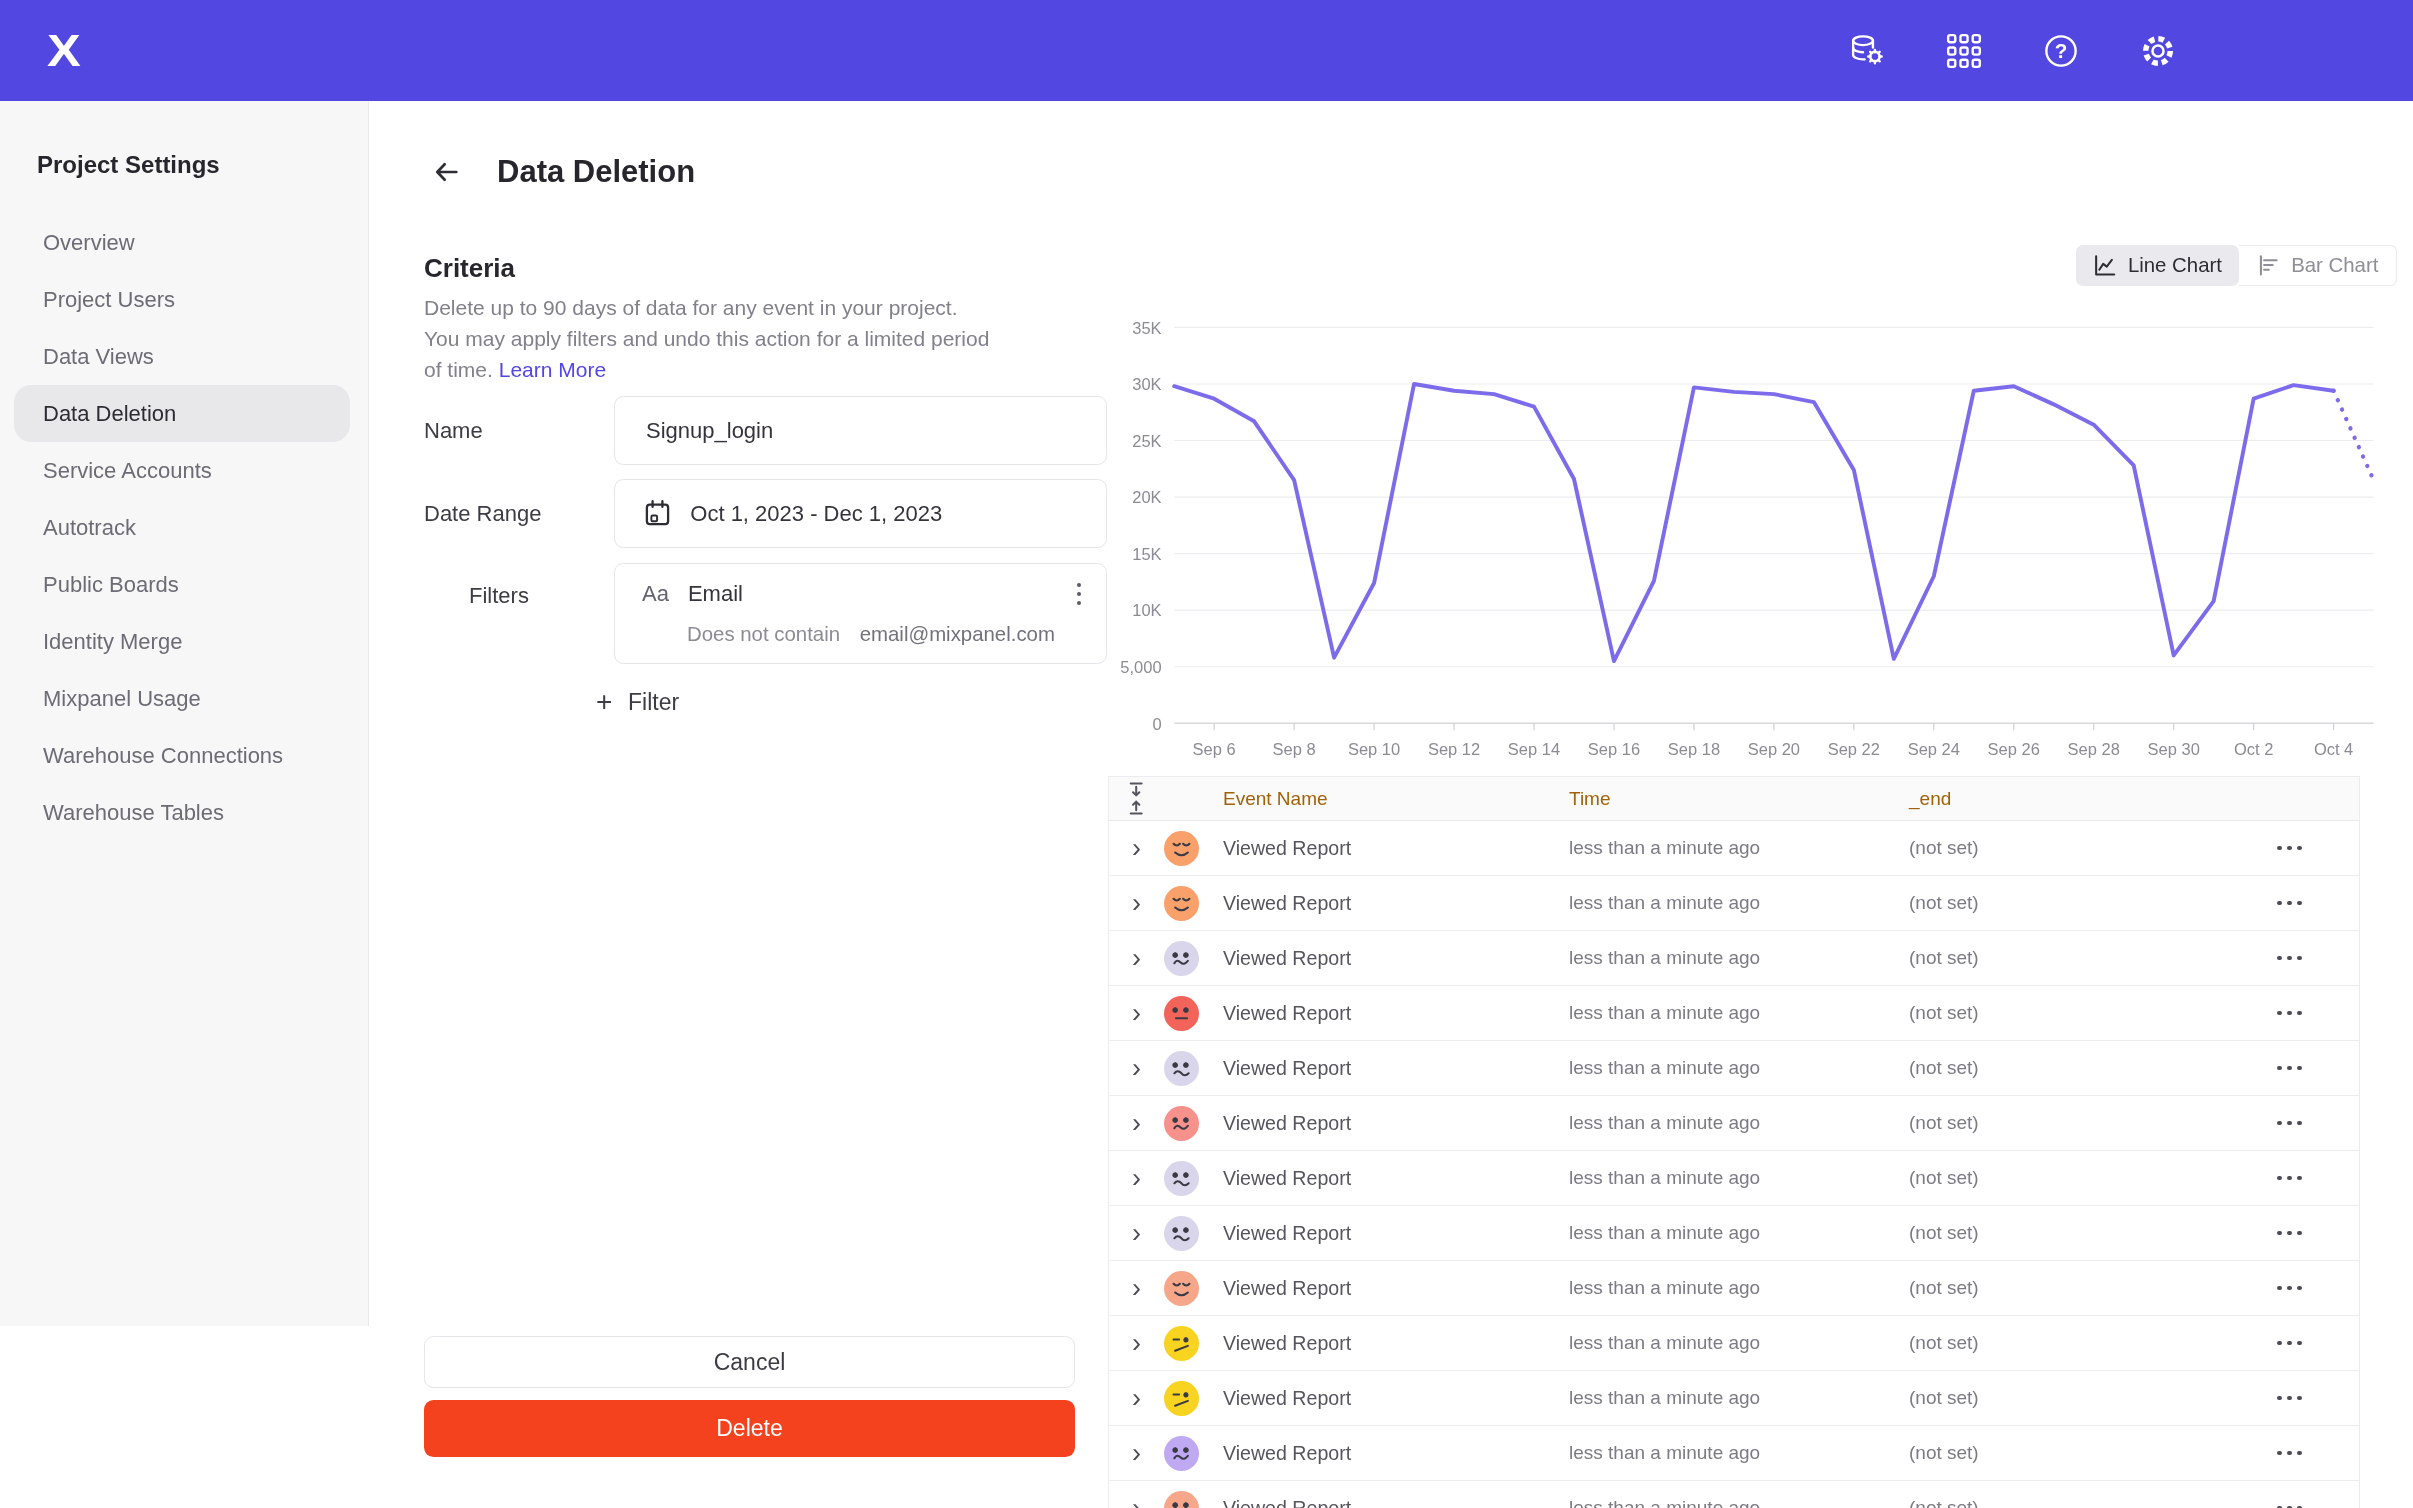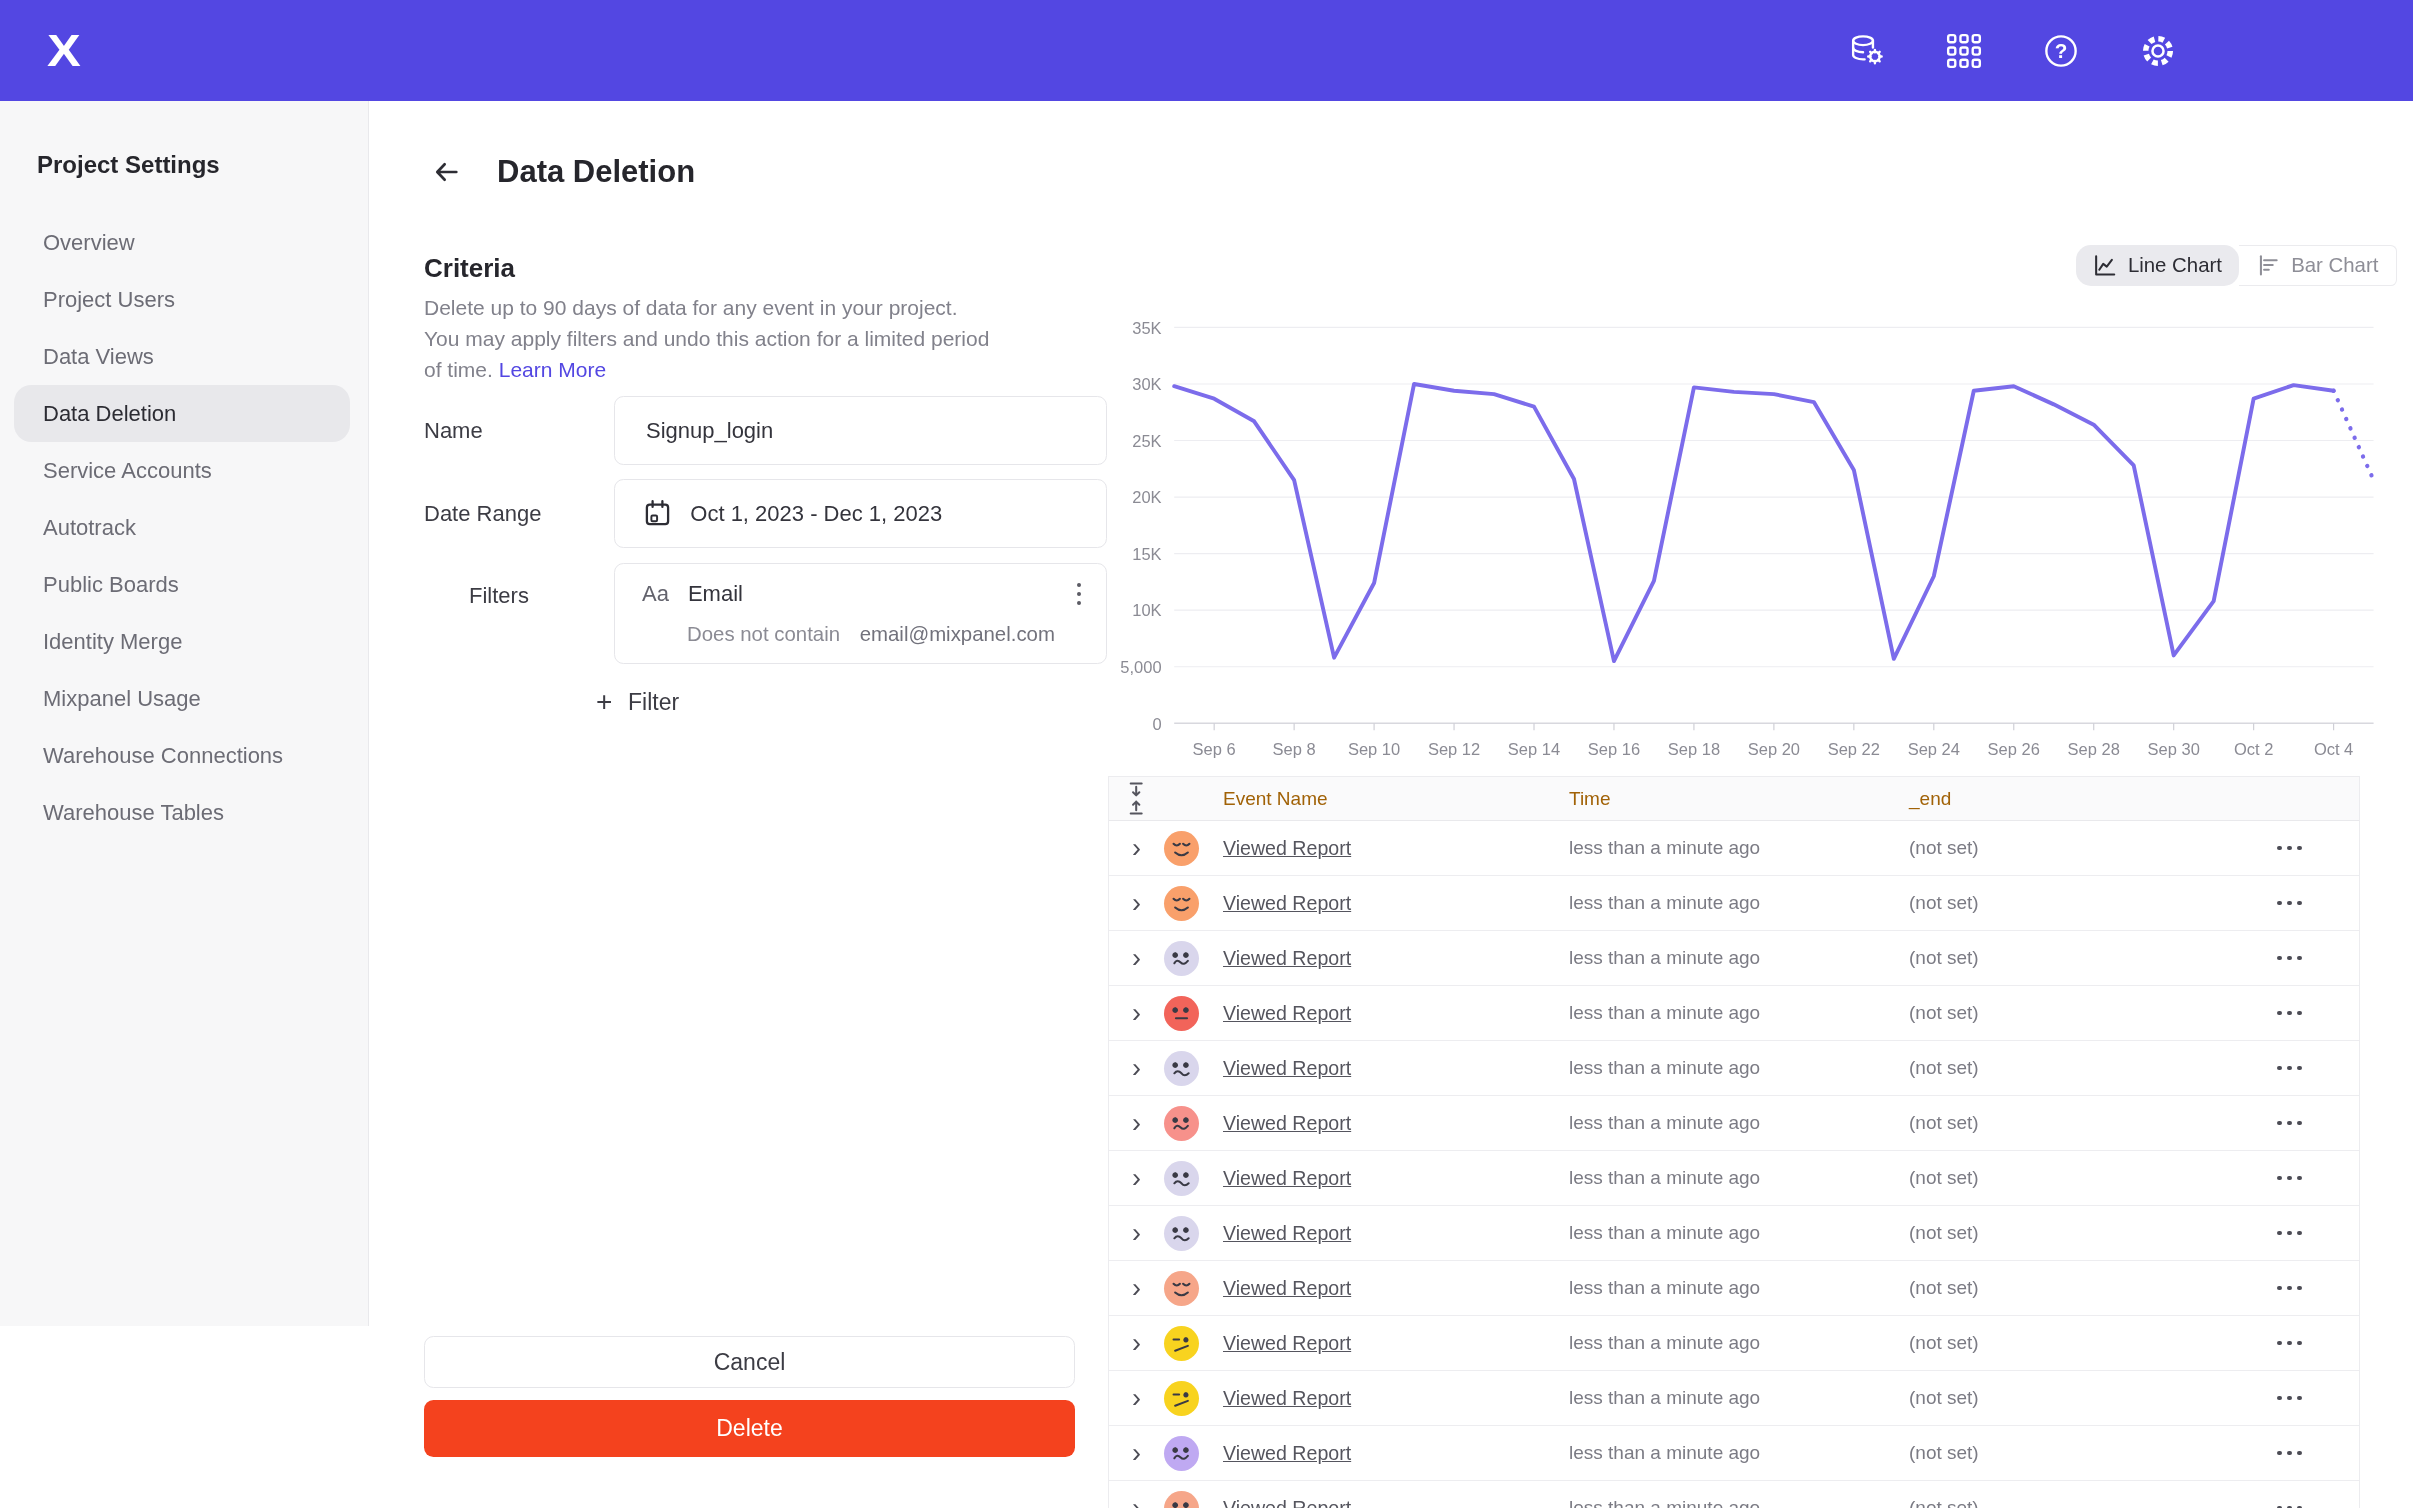--- a/index.html
+++ b/index.html
@@ -68,41 +68,41 @@
   .btn { position:absolute; left:424px; width:651px; display:flex; align-items:center;
          justify-content:center; border-radius:9.4px; font-size:23px; cursor:pointer; }
   .btn-cancel { top:1336px; height:52px; background:#fff; border:1.6px solid #e6e6ea;
                 color:#3c3c44; }
   .btn-delete { top:1400px; height:57px; background:#f4421e; color:#ffffff; }
 
   
   .chart-toggle { position:absolute; left:2076px; top:245px; display:flex; height:41px; }
   .seg { display:flex; align-items:center; gap:11px; padding:0 17.3px; font-size:20.4px;
          cursor:pointer; white-space:nowrap; }
-  .seg-line { background:#eaeaee; border-radius:15px; color:#2d2d34; z-index:2; }
+  .seg-line { background:#eaeaee; border-radius:7px; color:#2d2d34; z-index:2; }
   .seg-bar { background:#fff; border:1.6px solid #ebebee; border-left:none;
              border-radius:0 6.3px 6.3px 0; color:#8e8e97; }
   .chart-wrap { position:absolute; left:1098px; top:302px; width:1296px; height:464px; }
 
   
   .table { position:absolute; left:1108px; top:776px; width:1252px; height:732px;
            border:0.8px solid #ececef; border-bottom:none; overflow:hidden; background:#fff; }
   .thead { display:grid; grid-template-columns:55px 59px 346px 340px 328px 1fr;
            align-items:center; height:44px; background:#fafafb;
            border-bottom:1.6px solid #e9e9ec; }
   .th { font-size:19px; color:#a16207; }
   .sort-col { display:flex; justify-content:center; cursor:pointer; }
   .trow { display:grid; grid-template-columns:55px 59px 346px 340px 328px 1fr;
           align-items:center; height:55px; border-bottom:0.8px solid #ededf0;
           background:#fff; }
   .chev { text-align:center; font-size:27px; color:#4c4c55; cursor:pointer;
           line-height:27px; }
   .avatar { width:35px; height:35px; border-radius:50%; display:inline-block; }
   .avatar svg { width:35px; height:35px; display:block; }
-  .cell-event { font-size:19.6px; color:#55555e;text-decoration:underline; }
+  .cell-event { font-size:19.6px; color:#55555e; }
   .cell-dim { font-size:19px; color:#7b7b84; }
   .row-menu { display:flex; gap:5.5px; justify-content:flex-end; padding-right:57px;
               cursor:pointer; }
   .row-menu i { width:4.7px; height:4.7px; border-radius:50%; background:#4c4c55; }
 </style>
 </head>
 <body>
 
 <div class="screen">
 

